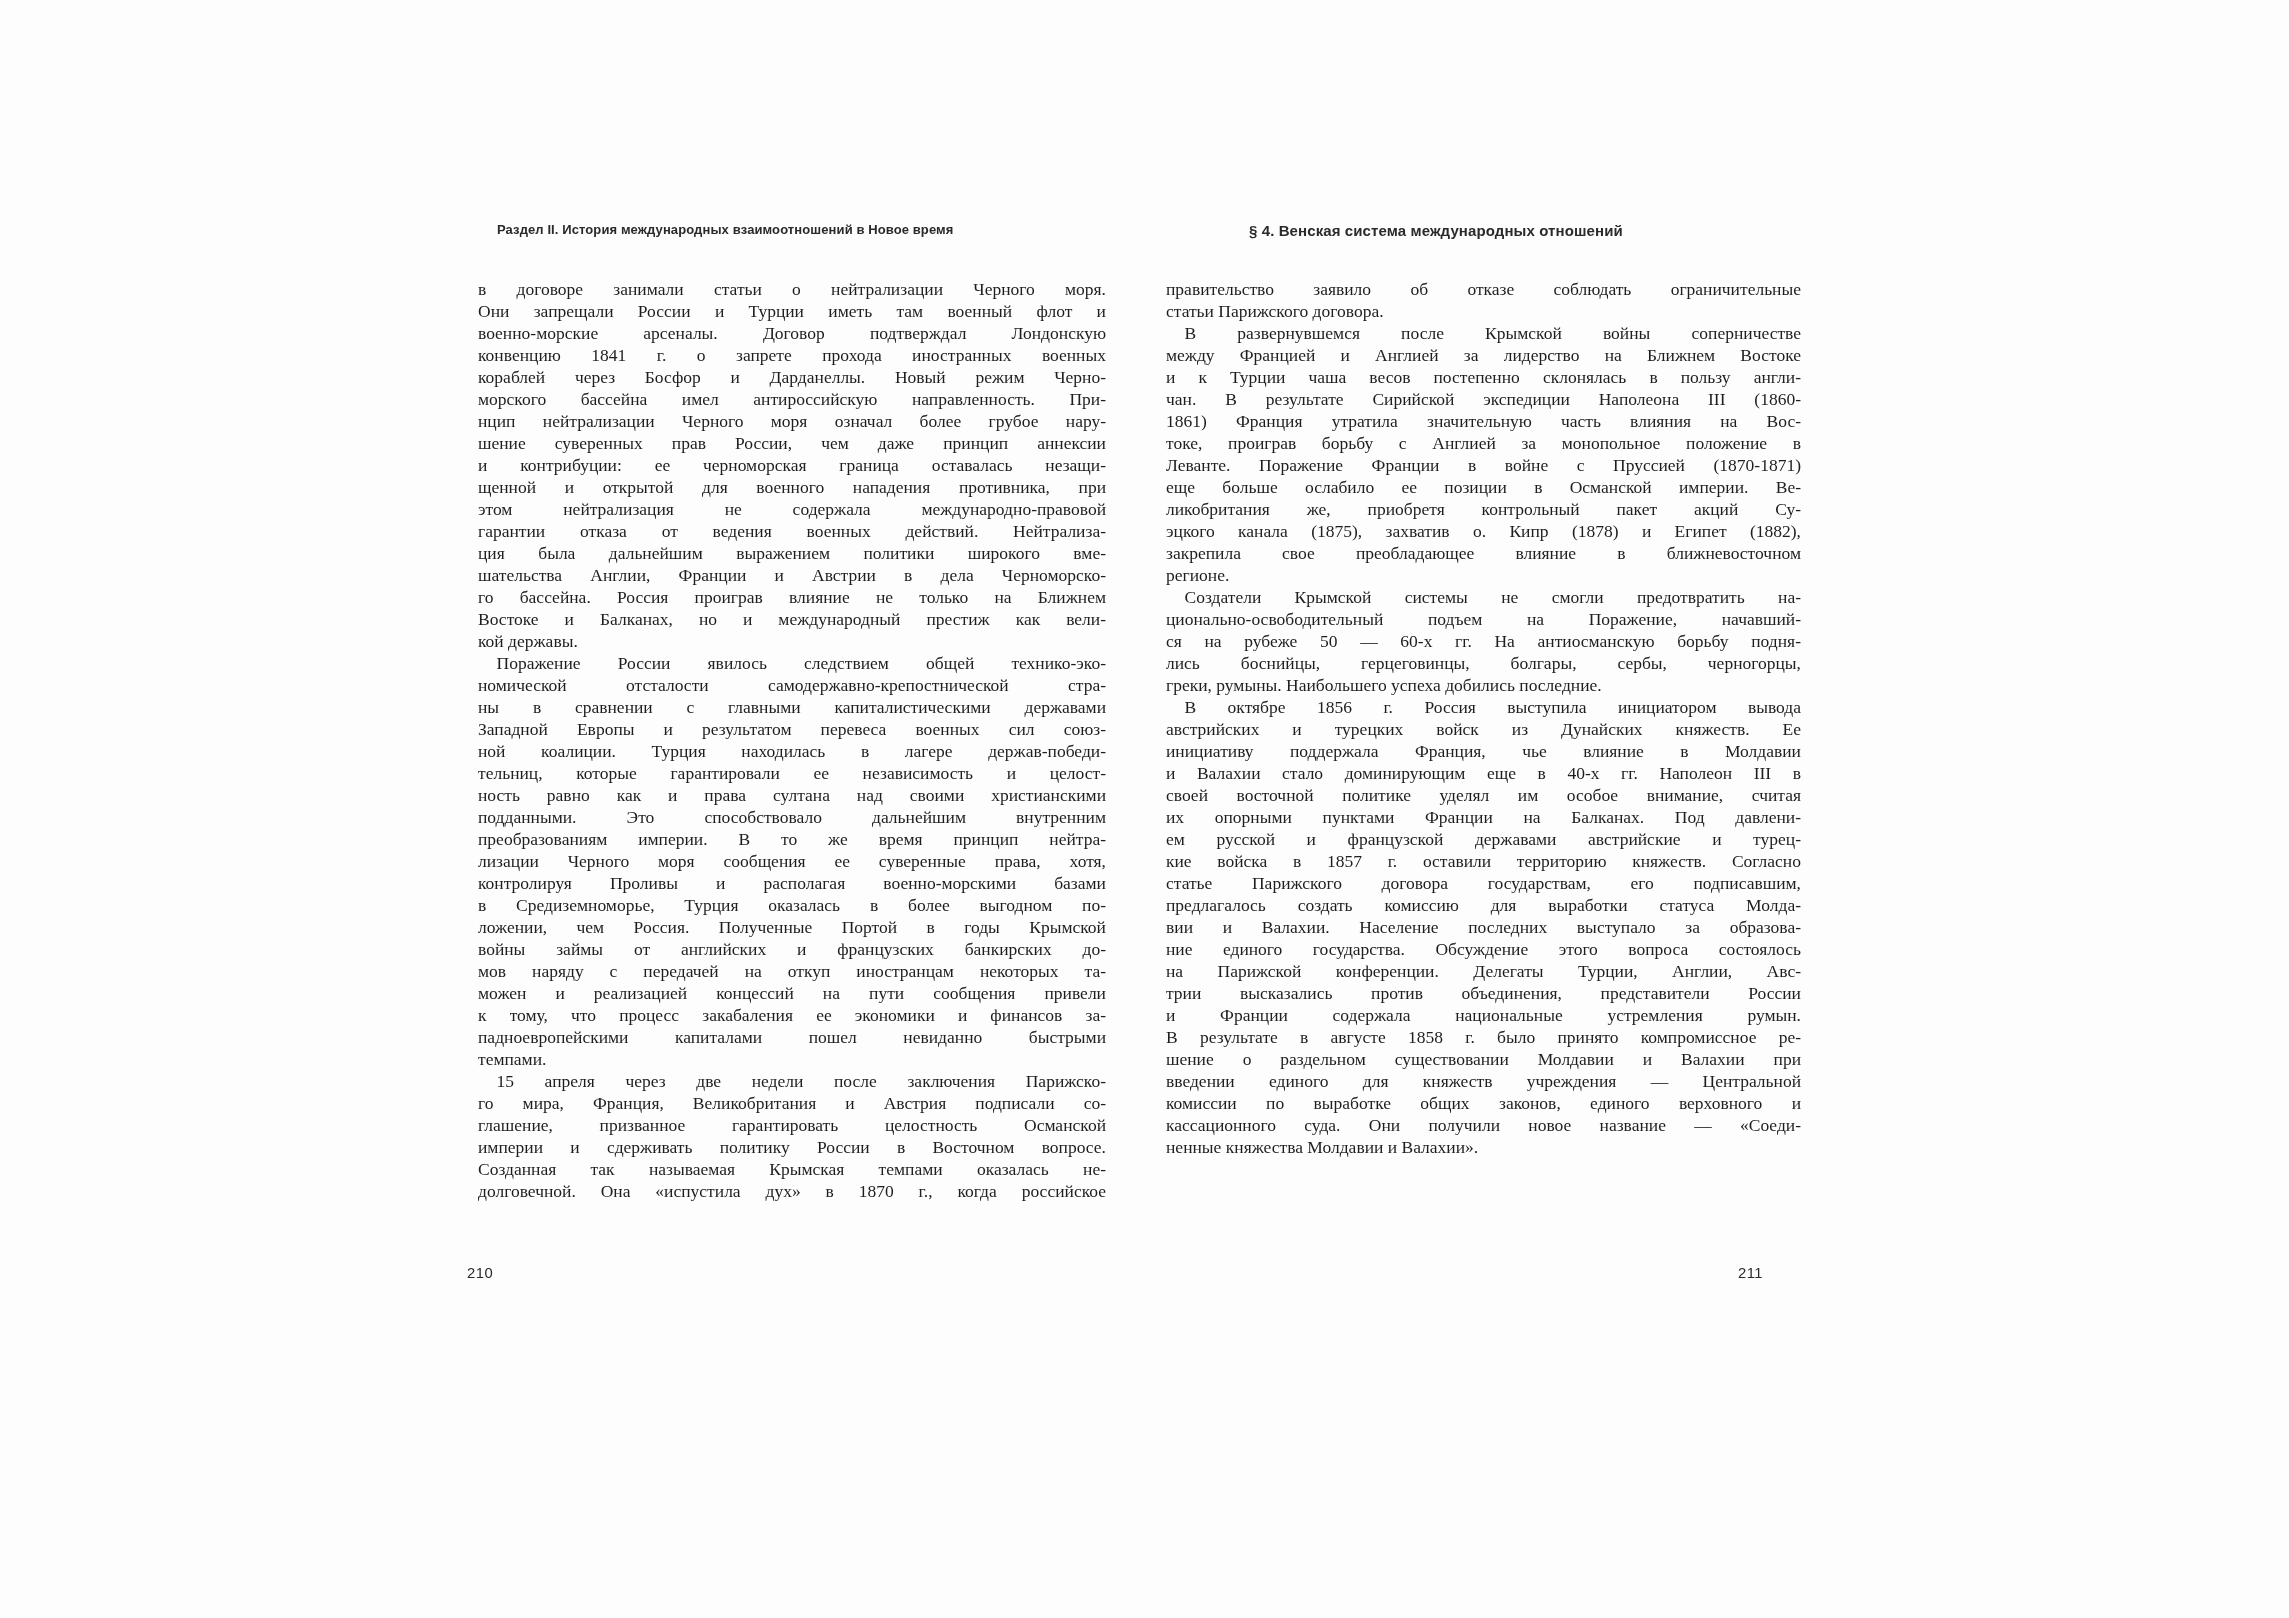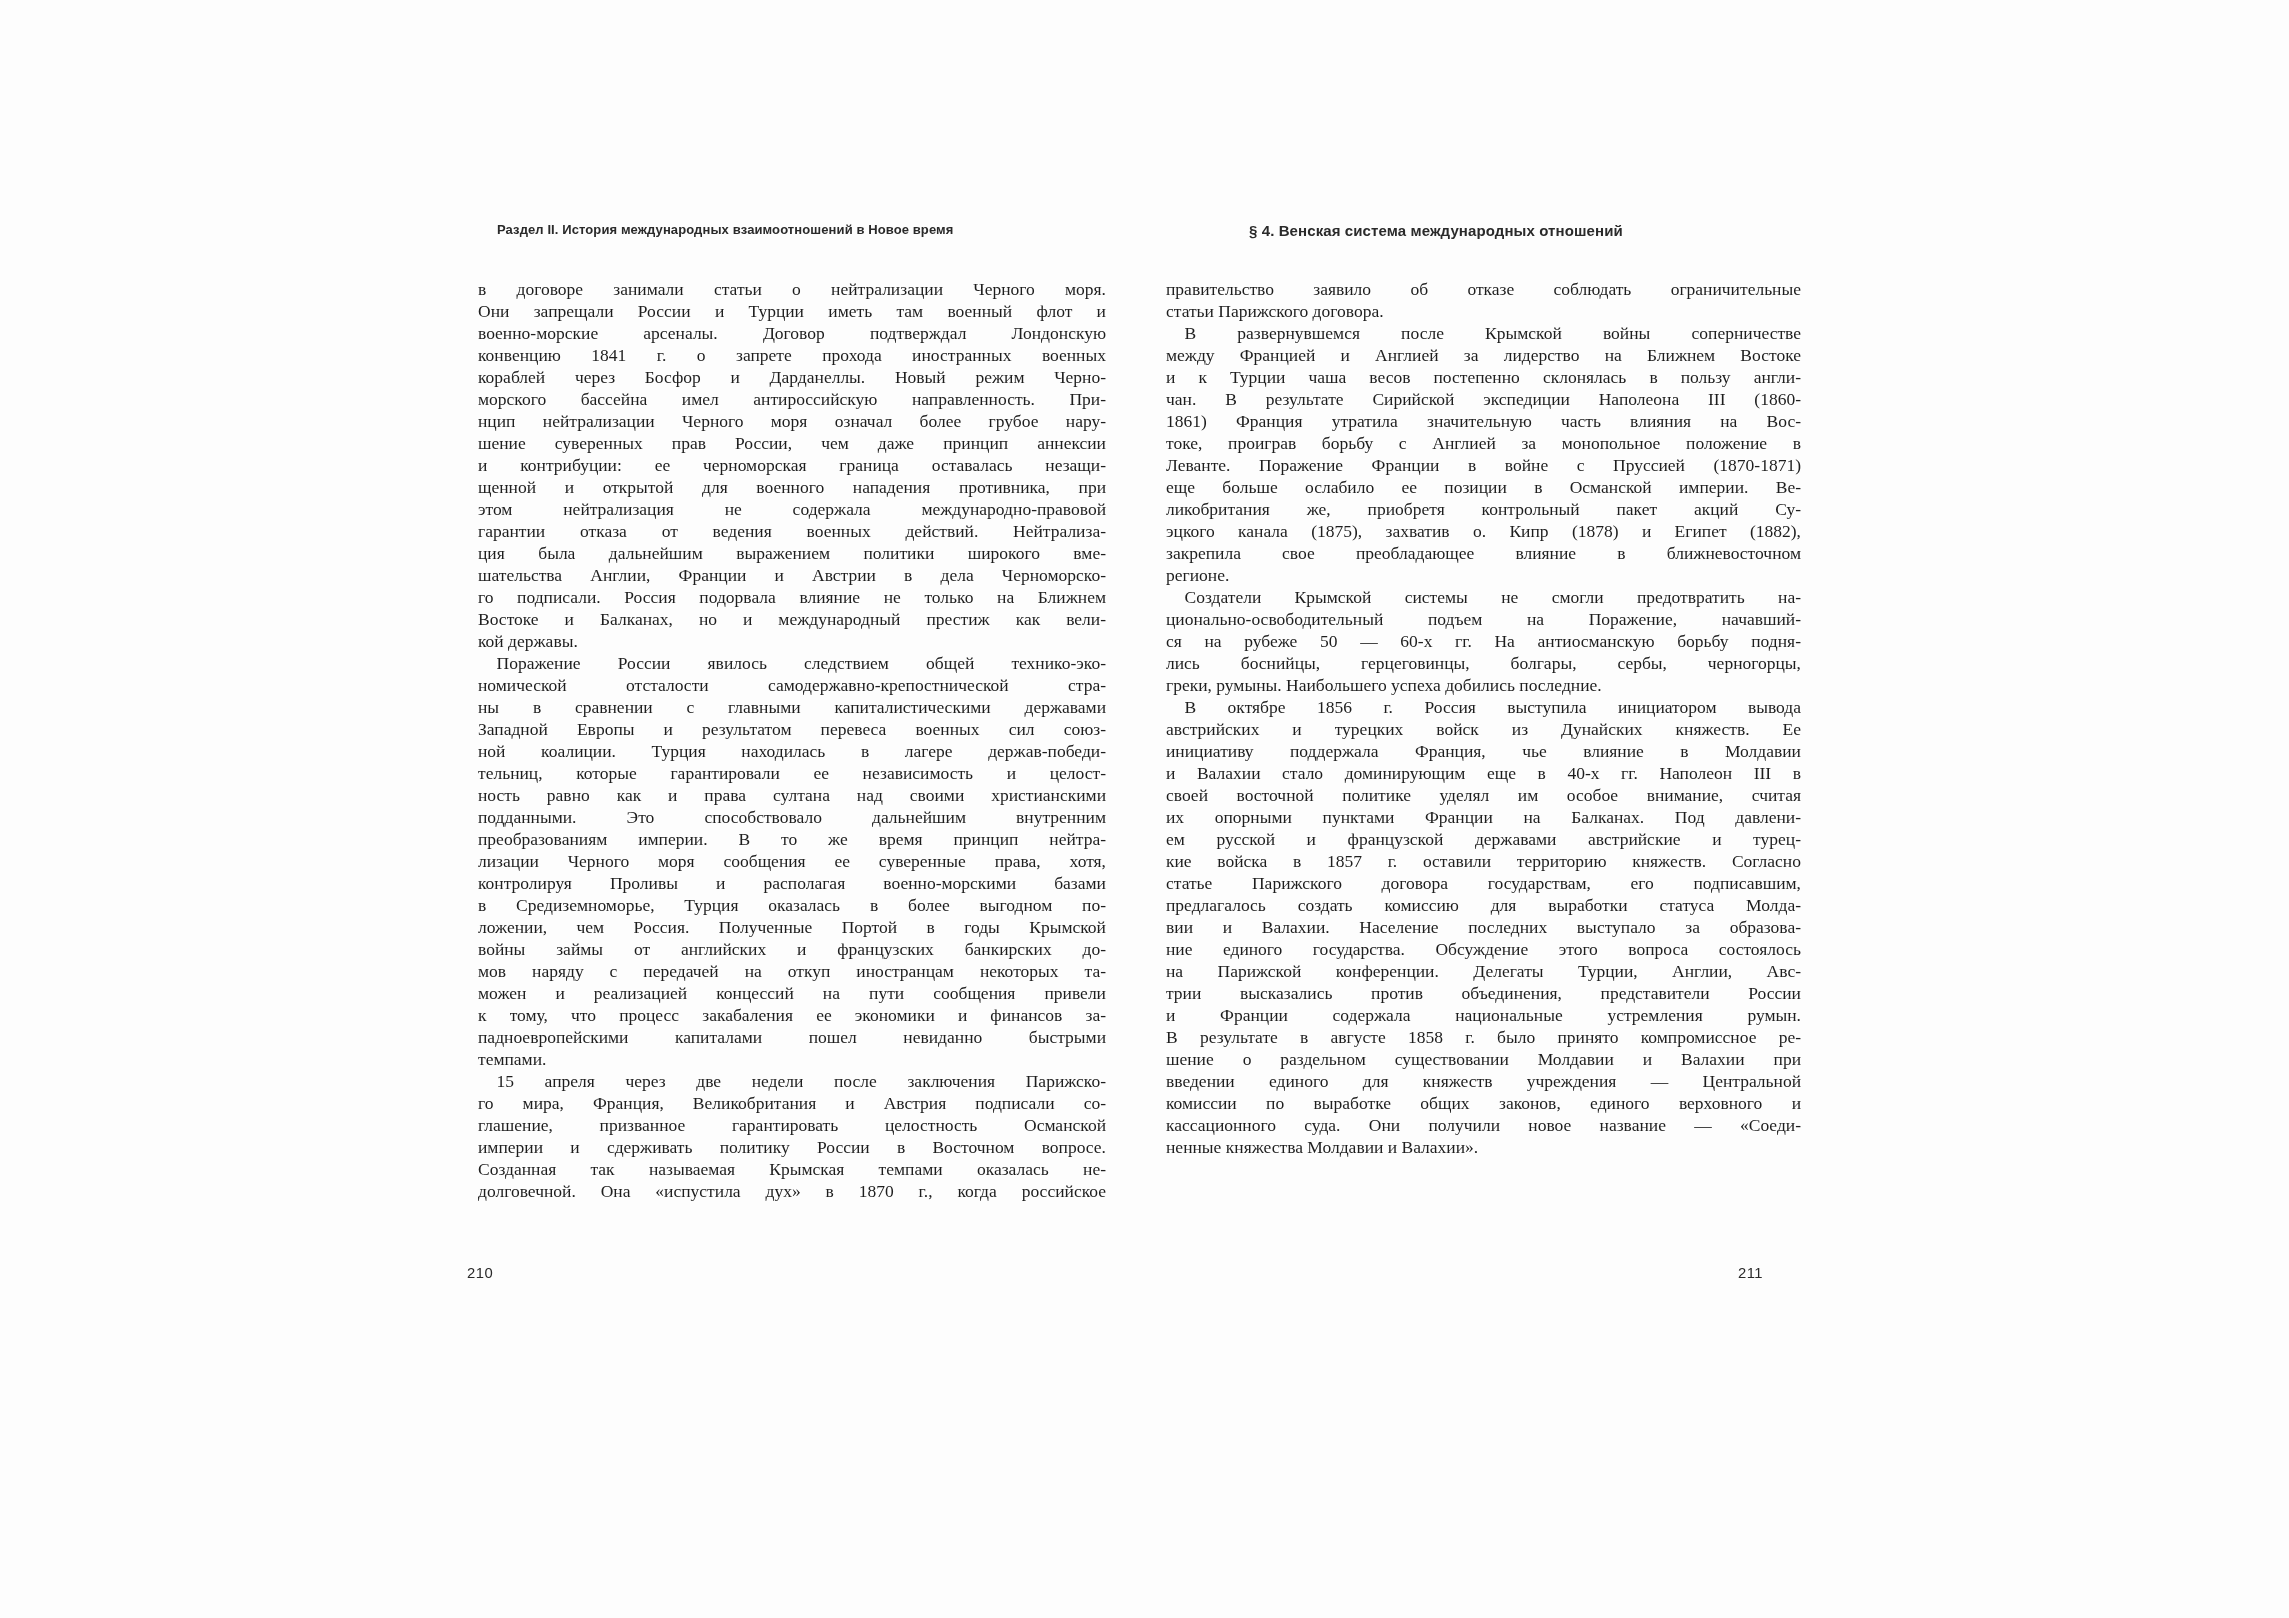--- a/index.html
+++ b/index.html
@@ -69,21 +69,21 @@
         <div class="line">кораблей через Босфор и Дарданеллы. Новый режим Черно-</div>
         <div class="line">морского бассейна имел антироссийскую направленность. При-</div>
         <div class="line">нцип нейтрализации Черного моря означал более грубое нару-</div>
         <div class="line">шение суверенных прав России, чем даже принцип аннексии</div>
         <div class="line">и контрибуции: ее черноморская граница оставалась незащи-</div>
         <div class="line">щенной и открытой для военного нападения противника, при</div>
         <div class="line">этом нейтрализация не содержала международно-правовой</div>
         <div class="line">гарантии отказа от ведения военных действий. Нейтрализа-</div>
         <div class="line">ция была дальнейшим выражением политики широкого вме-</div>
         <div class="line">шательства Англии, Франции и Австрии в дела Черноморско-</div>
-        <div class="line">го подписали. Россия подорвала влияние не только на Ближнем</div>
+        <div class="line">го бассейна. Россия проиграв влияние не только на Ближнем</div>
         <div class="line">Востоке и Балканах, но и международный престиж как вели-</div>
         <div class="line para-end">кой державы.</div>
         <div class="line indent">Поражение России явилось следствием общей технико-эко-</div>
         <div class="line">номической отсталости самодержавно-крепостнической стра-</div>
         <div class="line">ны в сравнении с главными капиталистическими державами</div>
         <div class="line">Западной Европы и результатом перевеса военных сил союз-</div>
         <div class="line">ной коалиции. Турция находилась в лагере держав-победи-</div>
         <div class="line">тельниц, которые гарантировали ее независимость и целост-</div>
         <div class="line">ность равно как и права султана над своими христианскими</div>
         <div class="line">подданными. Это способствовало дальнейшим внутренним</div>

